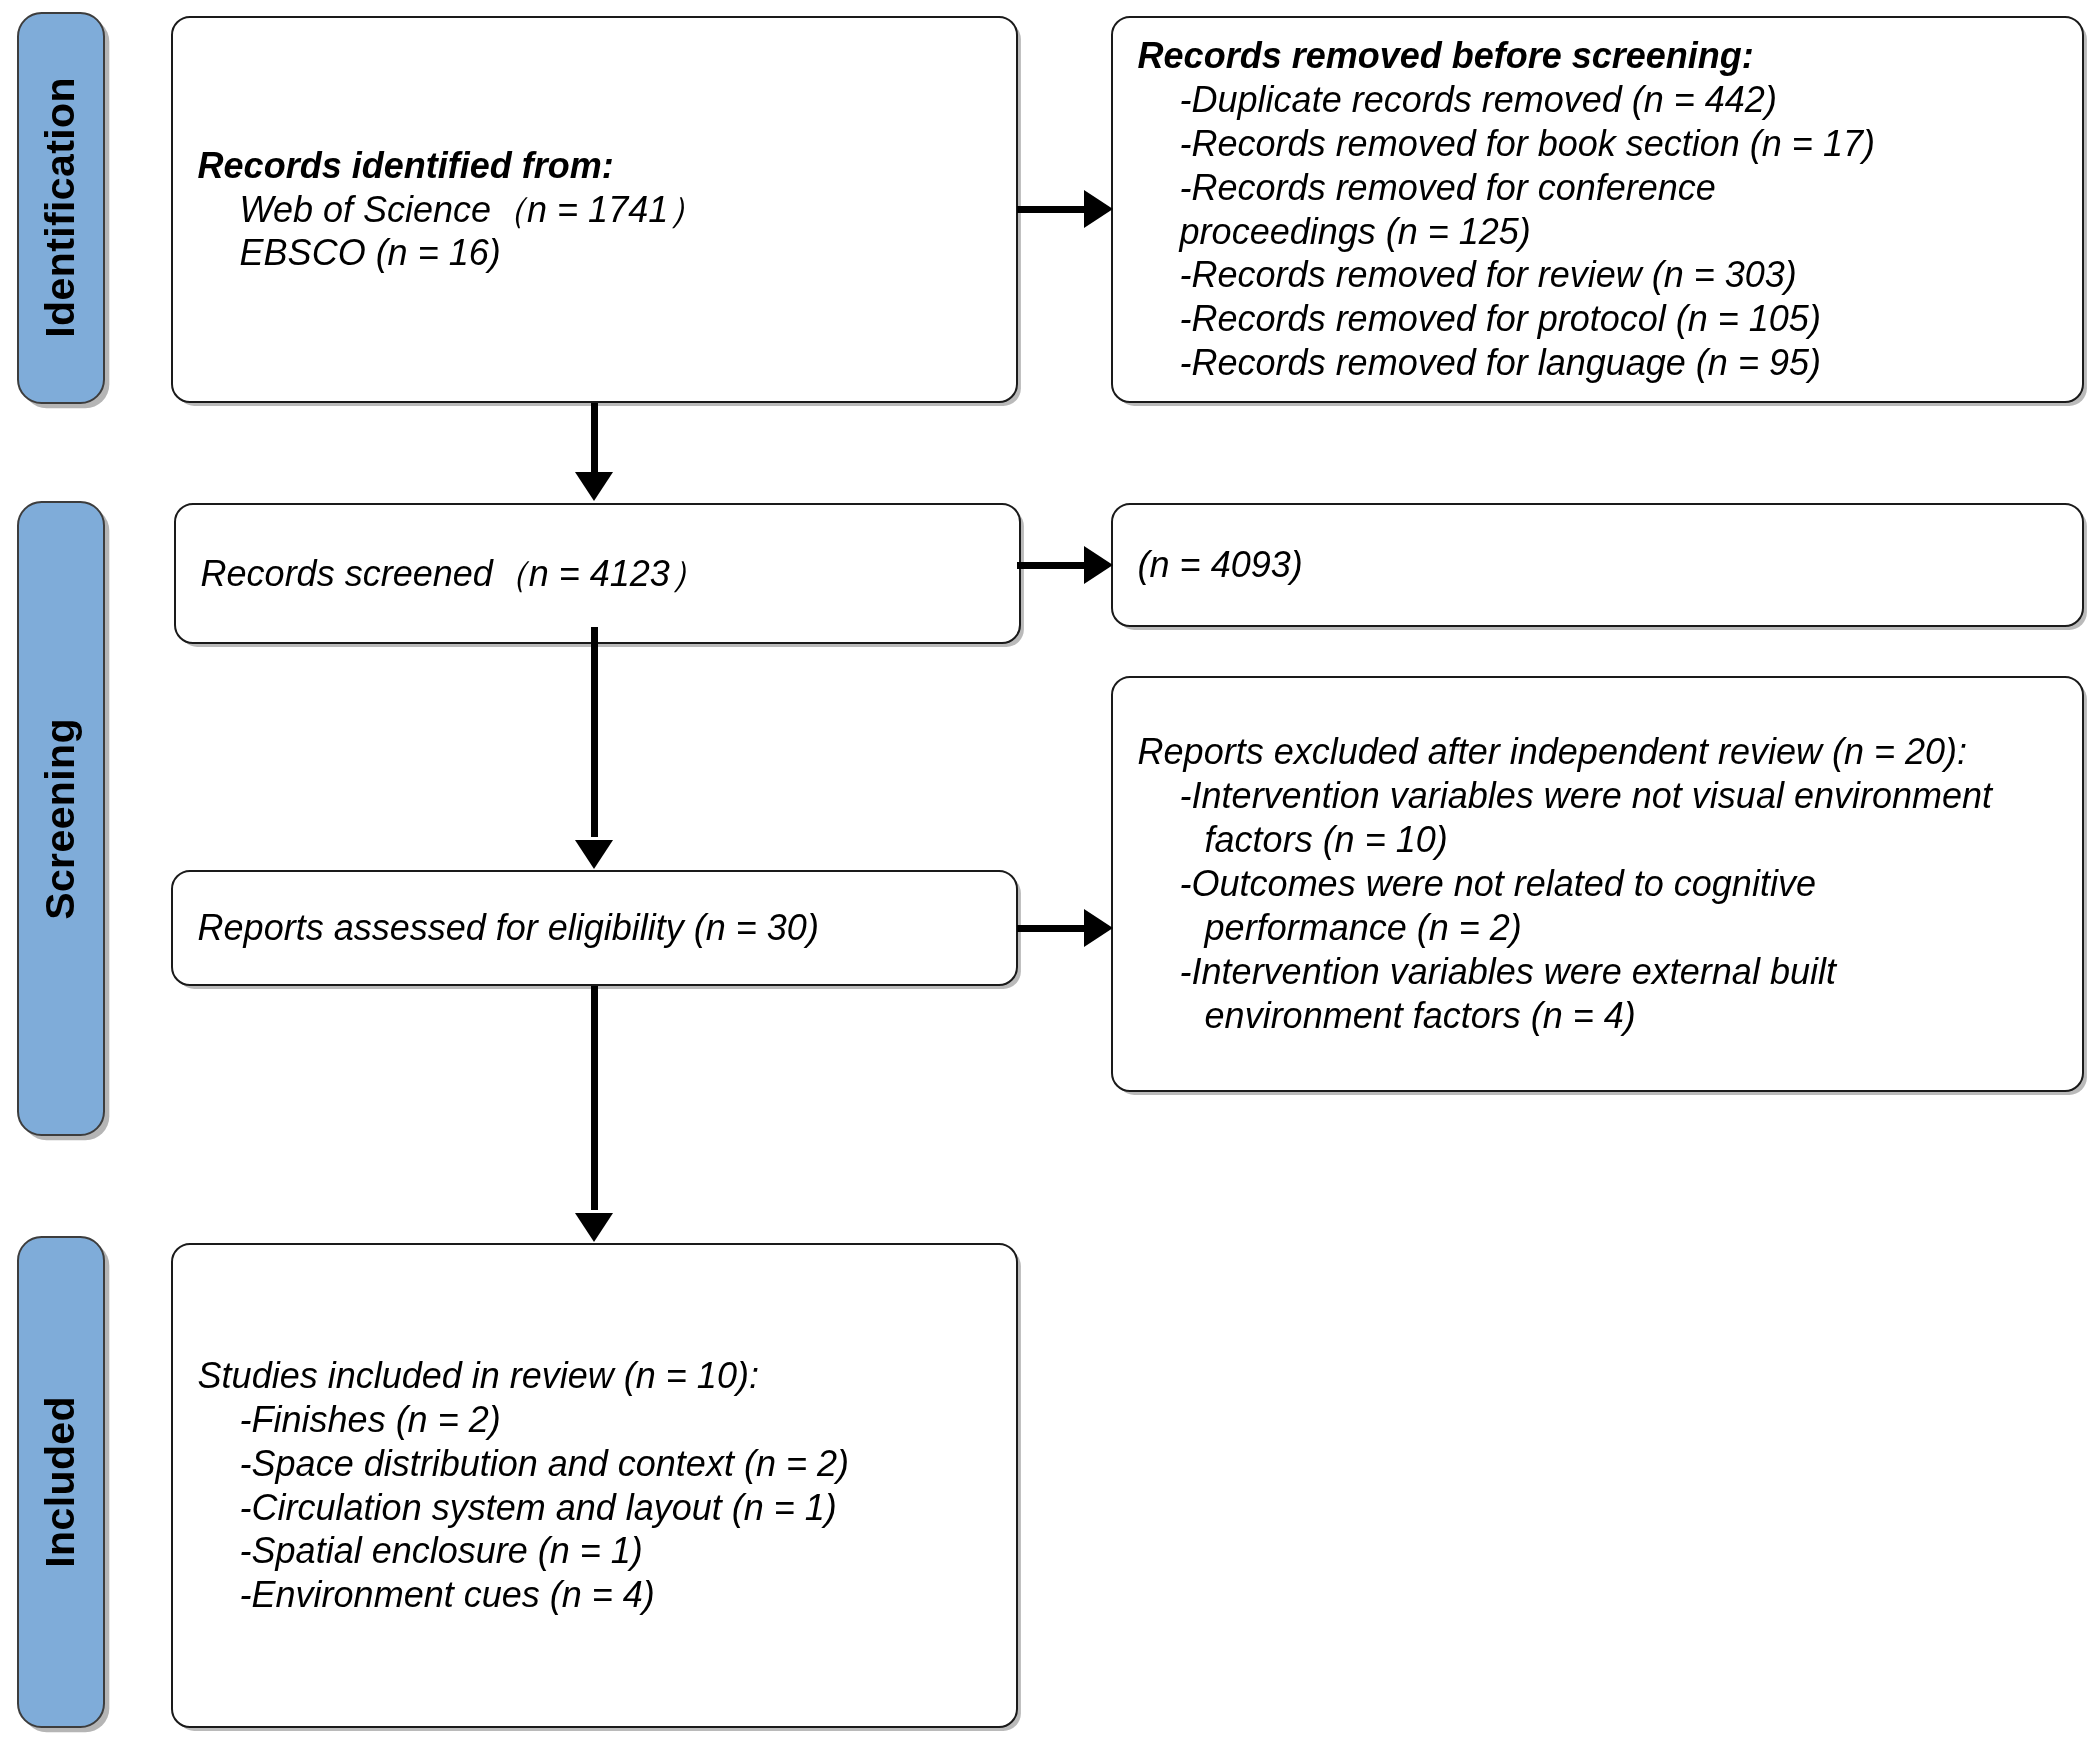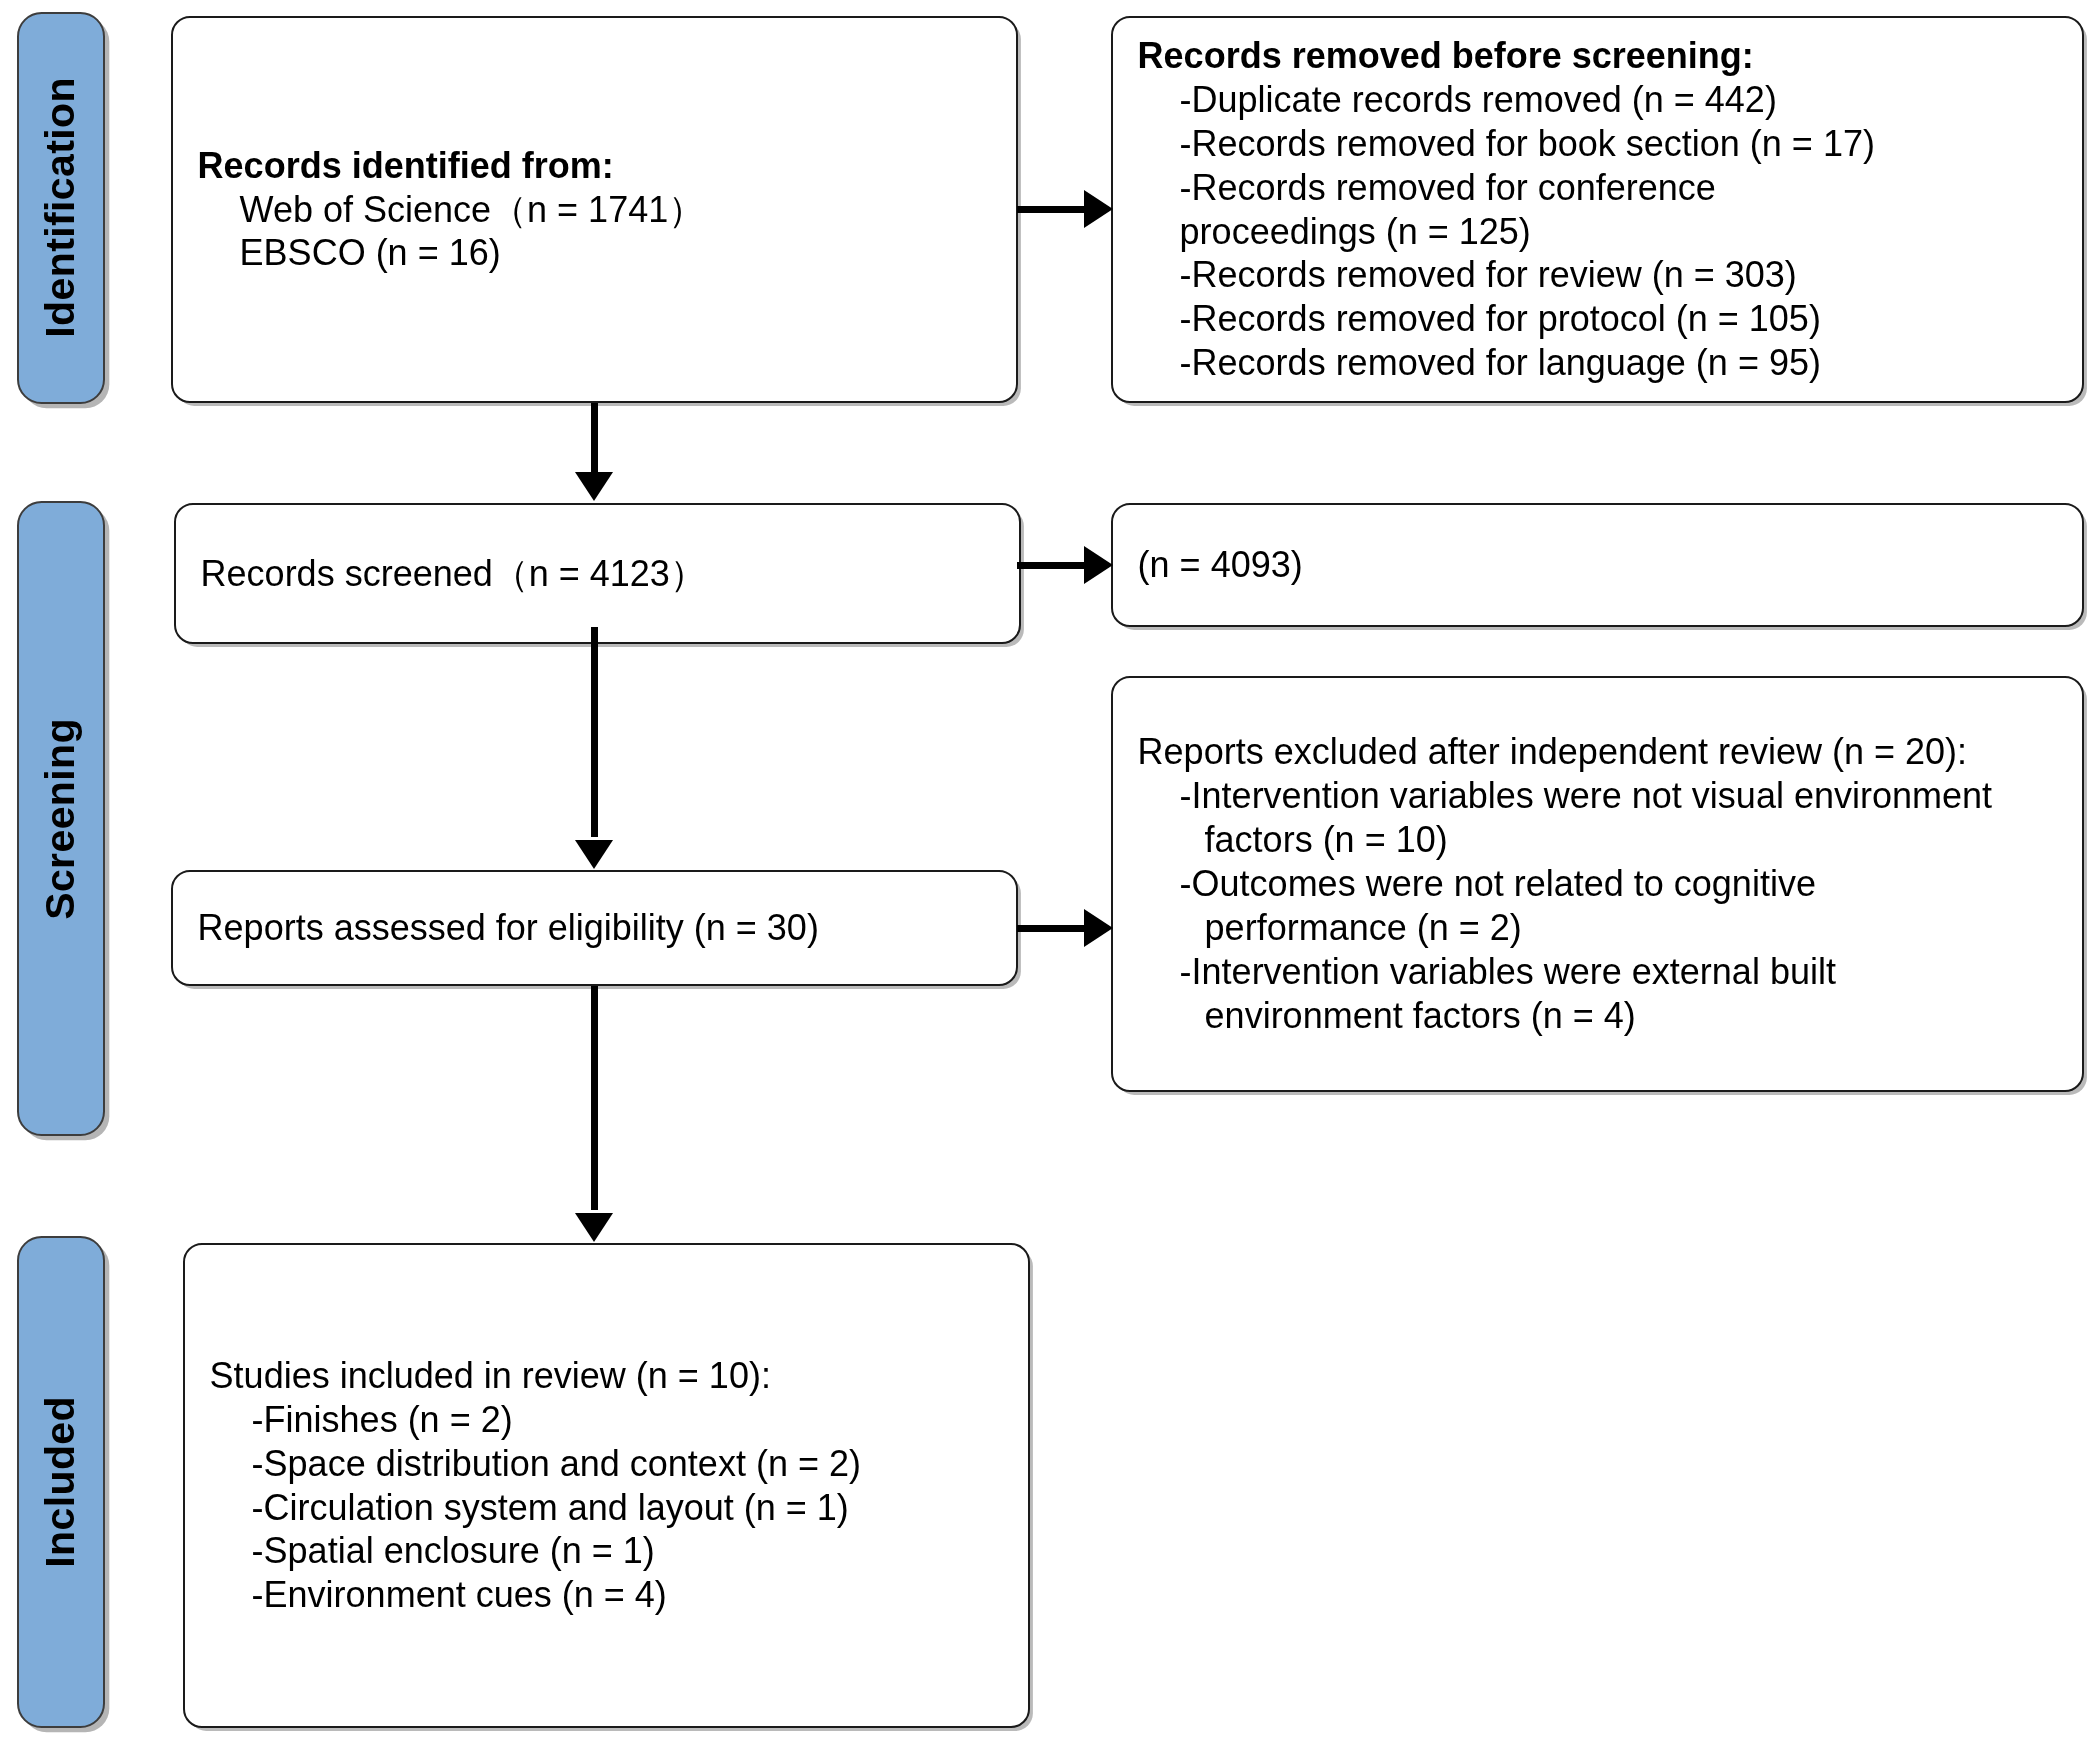--- a/index.html
+++ b/index.html
@@ -51,20 +51,21 @@
     border: 2.9px solid #1a1a1a;
     border-radius: 19px;
     box-sizing: border-box;
     box-shadow: 4.3px 4.3px 0 -1.4px rgba(130,130,130,0.55);
     display: flex;
     flex-direction: column;
     justify-content: center;
   }
   .box-inner {
     padding: 0 24.6px;
+    font-style: italic;
   }
   .line {
     font-size: 36px;
     line-height: 1.22;
     color: #000000;
     white-space: pre;
   }
   .line.bold { font-weight: bold; }
   .line.indent { padding-left: 42px; }
   .line.indent2 { padding-left: 67px; }
@@ -150,21 +151,21 @@
       <div class="line">Reports excluded after independent review (n = 20):</div>
       <div class="line indent">-Intervention variables were not visual environment</div>
       <div class="line indent2">factors (n = 10)</div>
       <div class="line indent">-Outcomes were not related to cognitive</div>
       <div class="line indent2">performance (n = 2)</div>
       <div class="line indent">-Intervention variables were external built</div>
       <div class="line indent2">environment factors (n = 4)</div>
     </div>
   </div>
 
-  <div class="flow-box" style="left:183px; top:1243px; width:847px; height:485px;">
+  <div class="flow-box" style="left:171px; top:1243px; width:847px; height:485px;">
     <div class="box-inner">
       <div class="line">Studies included in review (n = 10):</div>
       <div class="line indent">-Finishes (n = 2)</div>
       <div class="line indent">-Space distribution and context (n = 2)</div>
       <div class="line indent">-Circulation system and layout (n = 1)</div>
       <div class="line indent">-Spatial enclosure (n = 1)</div>
       <div class="line indent">-Environment cues (n = 4)</div>
     </div>
   </div>
 

